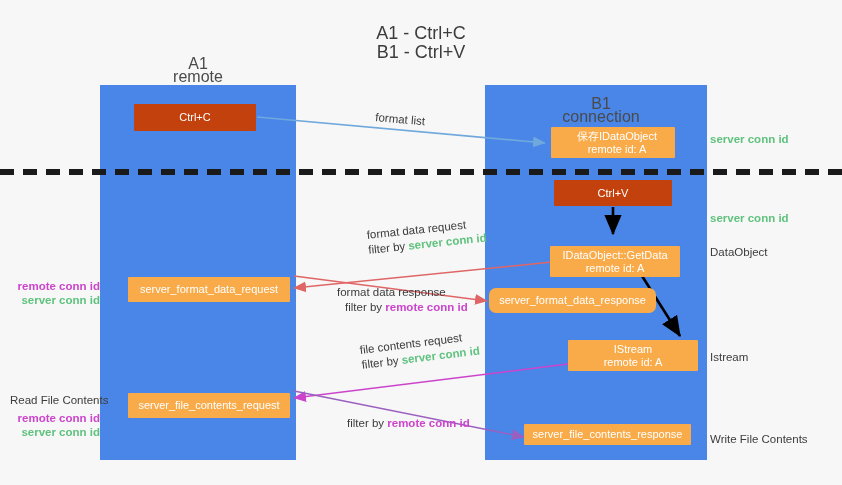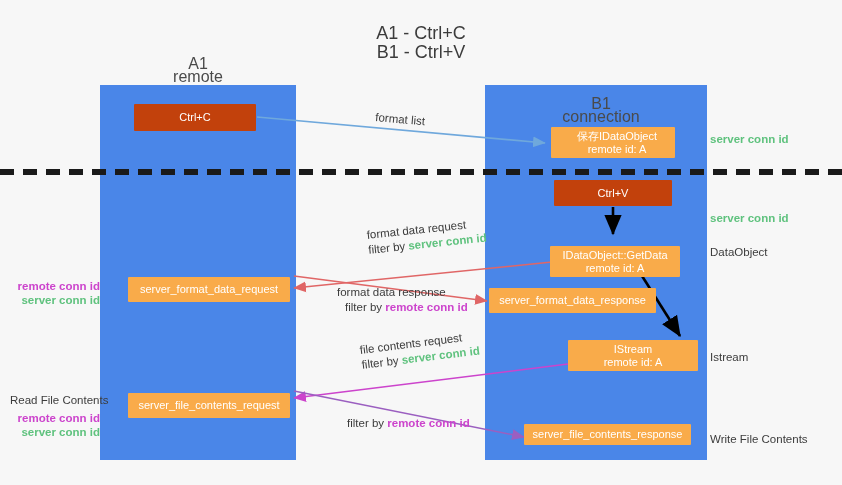--- a/index.html
+++ b/index.html
@@ -149,21 +149,21 @@
   <div class="box orange" style="left:551px; top:127px; width:124px; height:31px;padding-left:8px;">保存IDataObject
 remote id: A</div>
 
   <div class="box green" style="left:554px; top:180px; width:118px; height:26px;">Ctrl+V</div>
 
   <div class="box orange" style="left:550px; top:238px; width:130px; height:31px;margin-top:8px;">IDataObject::GetData
 remote id: A</div>
 
   <div class="box orange" style="left:128px; top:277px; width:162px; height:25px;">server_format_data_request</div>
 
-  <div class="box orange" style="left:489px; top:288px; width:167px; height:25px;">server_format_data_response</div>
+  <div class="box orange" style="left:489px; top:288px; width:167px; height:25px;border-radius:7px;">server_format_data_response</div>
 
   <div class="box orange" style="left:568px; top:340px; width:130px; height:31px;">IStream
 remote id: A</div>
 
   <div class="box orange" style="left:128px; top:393px; width:162px; height:25px;">server_file_contents_request</div>
 
   <div class="box orange" style="left:524px; top:424px; width:167px; height:21px;">server_file_contents_response</div>
 
   <div class="rot-group" style="left:376px; top:110px; transform: rotate(5deg);">
     <span class="ln">format list</span>

